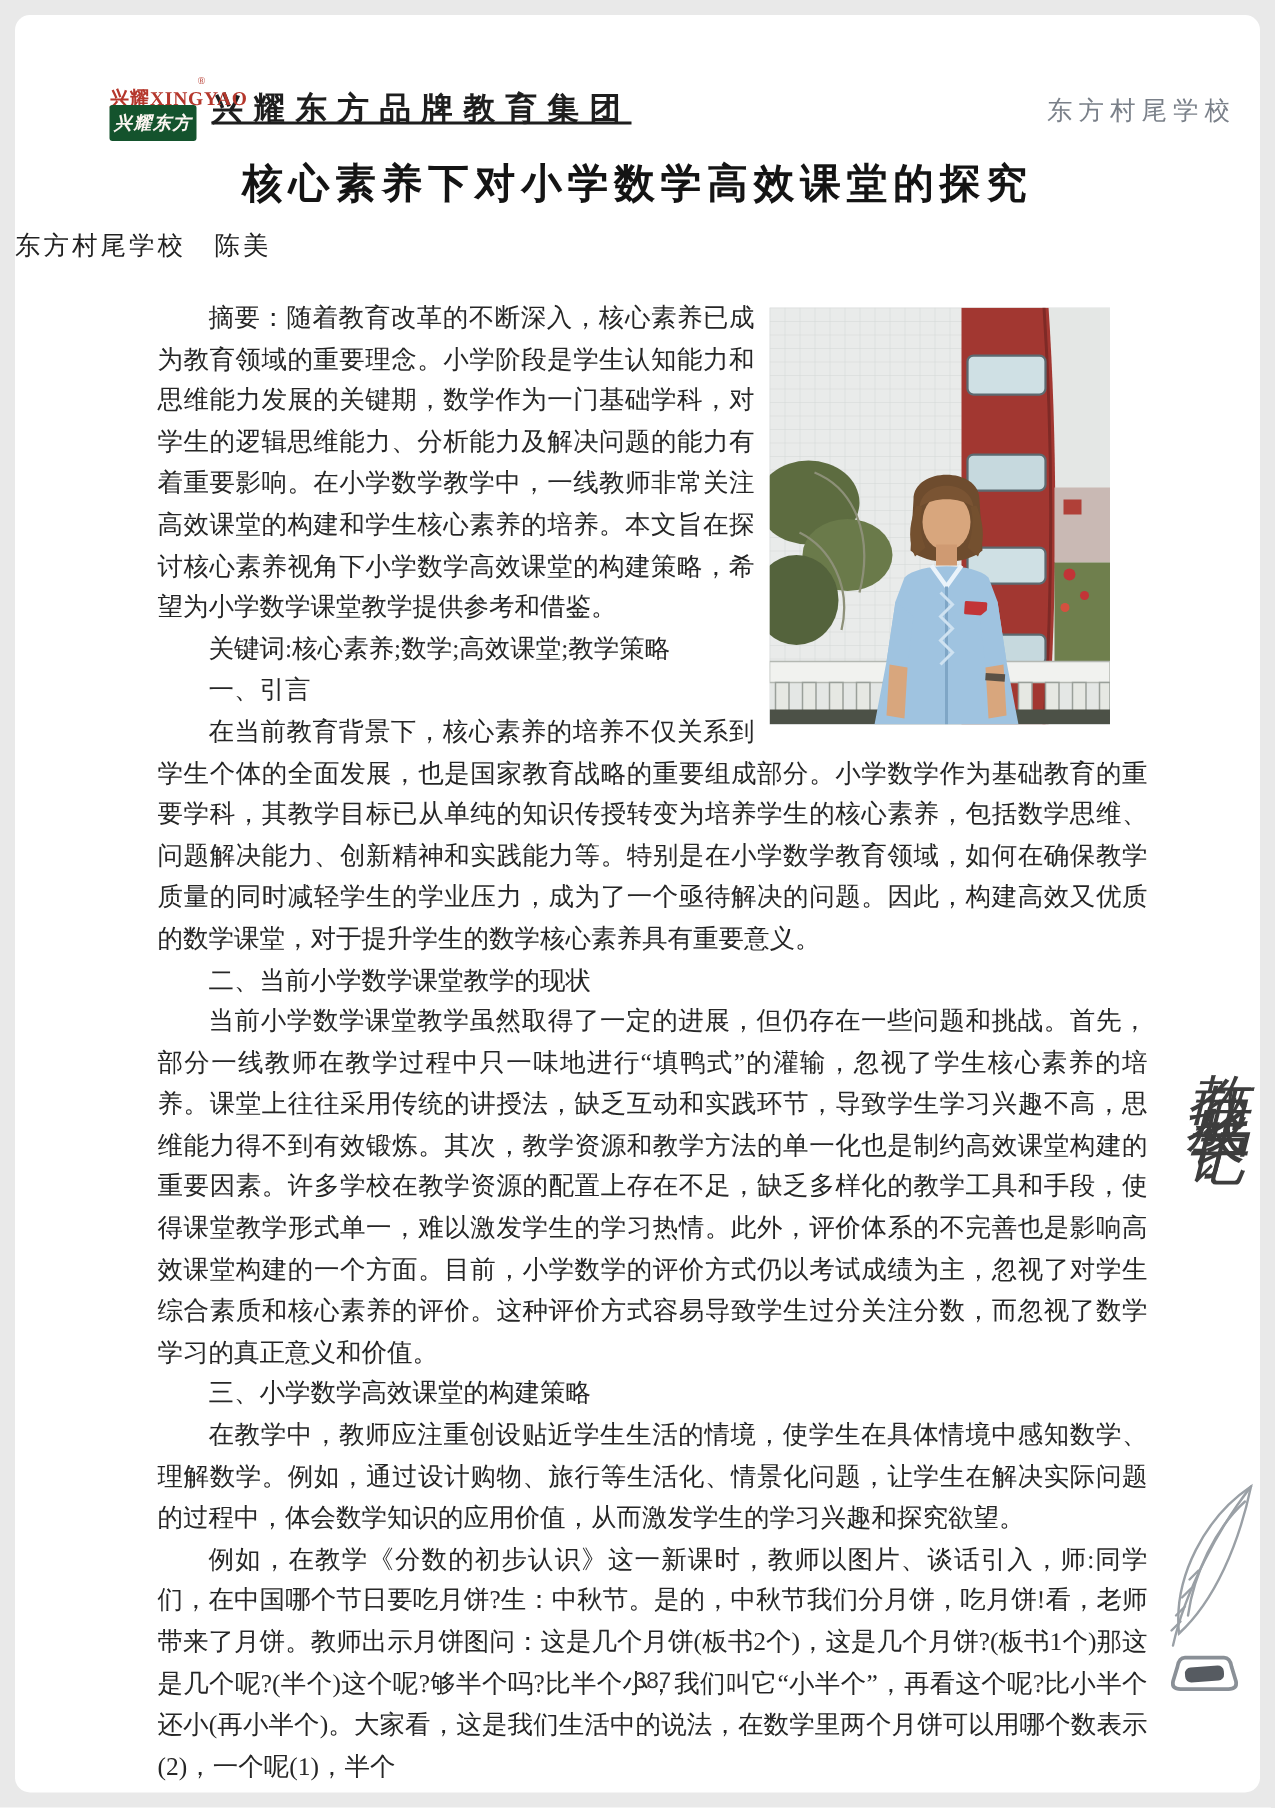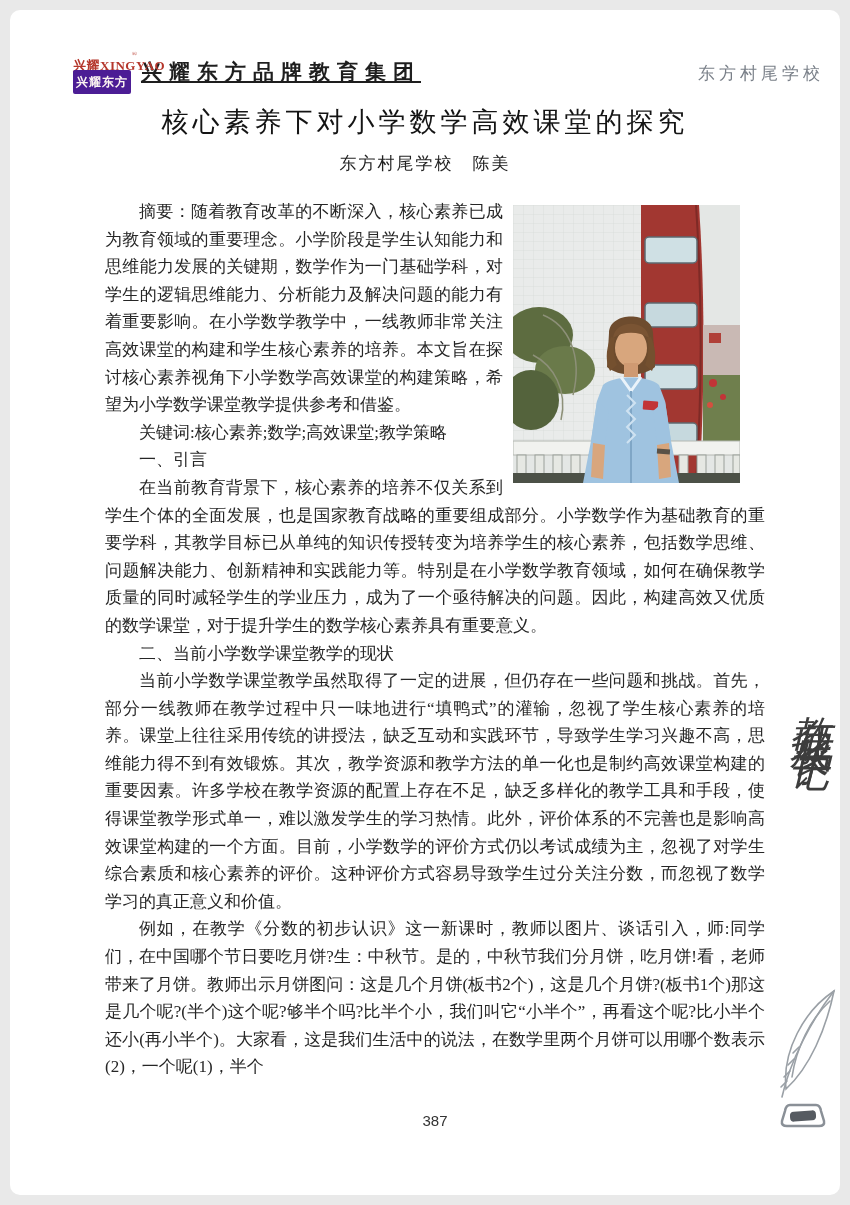--- a/index.html
+++ b/index.html
@@ -41,29 +41,30 @@
     white-space: nowrap;
   }
   .seal-reg {
     position: absolute;
     right: -4px; top: -2px;
     font-size: 7px;
     color: #b5372c;
   }
   .seal-main {
     width: 58px; height: 24px;
-    background: #4c1d95;
+    background: #14532d;
     color: #fdf6f2;
     font-size: 12px;
     font-weight: bold;
     display: flex;
     align-items: center;
     justify-content: center;
     letter-spacing: 1px;
     border-radius: 2px;
+    font-style: italic;
   }
   .brand-name {
     font-size: 21px;
     font-weight: bold;
     color: #1e1e1e;
     letter-spacing: 7px;
     white-space: nowrap;
     padding-bottom: 2px;
     text-decoration: underline;
   }
@@ -75,28 +76,28 @@
     letter-spacing: 4px;
     white-space: nowrap;
     text-align: center;
   }
   
   .article-title {
     position: absolute;
     top: 94px; left: 0; right: 0;
     text-align: center;
     font-size: 27px;
-    font-weight: normal;
+    font-weight: bold;
     color: #141414;
     letter-spacing: 4px;
   }
   .article-author {
     position: absolute;
     top: 142px; left: 0; right: 0;
-    text-align: center;
+    text-align: left;
     font-size: 17px;
     color: #222;
     letter-spacing: 2px;
   }
   
   .content {
     position: absolute;
     top: 188px; left: 95px;
     width: 660px;
     font-size: 17px;
@@ -247,20 +248,22 @@
         </g>
       </svg>
     </div>
 
     <p>摘要：随着教育改革的不断深入，核心素养已成为教育领域的重要理念。小学阶段是学生认知能力和思维能力发展的关键期，数学作为一门基础学科，对学生的逻辑思维能力、分析能力及解决问题的能力有着重要影响。在小学数学教学中，一线教师非常关注高效课堂的构建和学生核心素养的培养。本文旨在探讨核心素养视角下小学数学高效课堂的构建策略，希望为小学数学课堂教学提供参考和借鉴。</p>
     <p>关键词:核心素养;数学;高效课堂;教学策略</p>
     <h3>一、引言</h3>
     <p>在当前教育背景下，核心素养的培养不仅关系到学生个体的全面发展，也是国家教育战略的重要组成部分。小学数学作为基础教育的重要学科，其教学目标已从单纯的知识传授转变为培养学生的核心素养，包括数学思维、问题解决能力、创新精神和实践能力等。特别是在小学数学教育领域，如何在确保教学质量的同时减轻学生的学业压力，成为了一个亟待解决的问题。因此，构建高效又优质的数学课堂，对于提升学生的数学核心素养具有重要意义。</p>
     <h3>二、当前小学数学课堂教学的现状</h3>
     <p>当前小学数学课堂教学虽然取得了一定的进展，但仍存在一些问题和挑战。首先，部分一线教师在教学过程中只一味地进行“填鸭式”的灌输，忽视了学生核心素养的培养。课堂上往往采用传统的讲授法，缺乏互动和实践环节，导致学生学习兴趣不高，思维能力得不到有效锻炼。其次，教学资源和教学方法的单一化也是制约高效课堂构建的重要因素。许多学校在教学资源的配置上存在不足，缺乏多样化的教学工具和手段，使得课堂教学形式单一，难以激发学生的学习热情。此外，评价体系的不完善也是影响高效课堂构建的一个方面。目前，小学数学的评价方式仍以考试成绩为主，忽视了对学生综合素质和核心素养的评价。这种评价方式容易导致学生过分关注分数，而忽视了数学学习的真正意义和价值。</p>
+    <h3>三、小学数学高效课堂的构建策略</h3>
+    <p>在教学中，教师应注重创设贴近学生生活的情境，使学生在具体情境中感知数学、理解数学。例如，通过设计购物、旅行等生活化、情景化问题，让学生在解决实际问题的过程中，体会数学知识的应用价值，从而激发学生的学习兴趣和探究欲望。</p>
     <p>例如，在教学《分数的初步认识》这一新课时，教师以图片、谈话引入，师:同学们，在中国哪个节日要吃月饼?生：中秋节。是的，中秋节我们分月饼，吃月饼!看，老师带来了月饼。教师出示月饼图问：这是几个月饼(板书2个)，这是几个月饼?(板书1个)那这是几个呢?(半个)这个呢?够半个吗?比半个小，我们叫它“小半个”，再看这个呢?比小半个还小(再小半个)。大家看，这是我们生活中的说法，在数学里两个月饼可以用哪个数表示(2)，一个呢(1)，半个</p>
   </div>
 
   <div class="calligraphy">教师成长手记</div>
 
   <div class="quill">
     <svg width="92" height="152" viewBox="0 0 92 152" xmlns="http://www.w3.org/2000/svg">
       <g fill="none" stroke="#9aa0a6" stroke-width="1.6" stroke-linecap="round">
         <path d="M74 6 C52 34 30 76 22 112"></path>
         <path d="M74 6 C44 26 22 66 26 104 C50 82 66 44 74 6 Z"></path>

